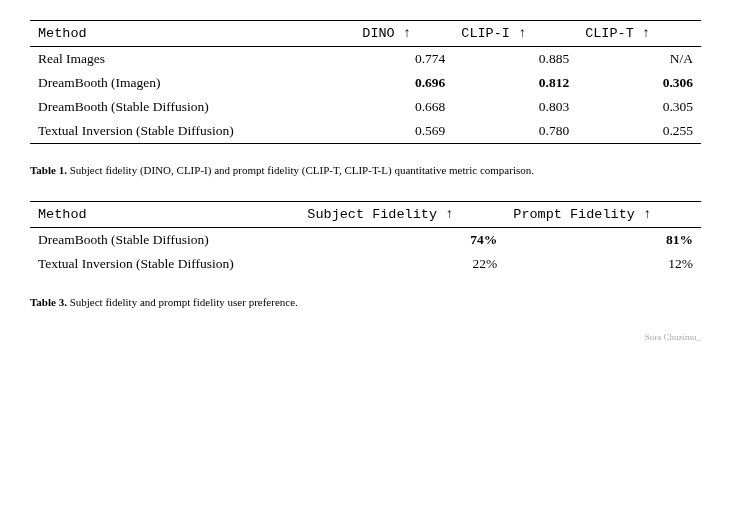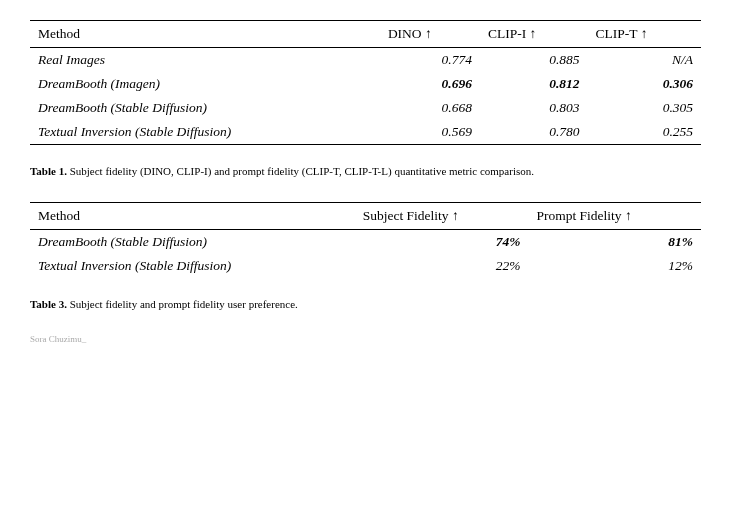--- a/index.html
+++ b/index.html
@@ -29,29 +29,29 @@
       font-size: 13.5px;
     }
 
     thead tr th {
       border-top: 1.5px solid #000;
       border-bottom: 1px solid #000;
       padding: 5px 8px;
       text-align: left;
       font-weight: normal;
       white-space: nowrap;
+      font-family: Liberation Mono, monospace;
     }
 
     thead tr th.right-align {
     }
 
     tbody tr td {
       padding: 4px 8px;
       text-align: left;
-      font-style: italic;
     }
 
     tbody tr td.right-align {
       text-align: right;
     }
 
     tbody tr.last-row td {
       border-bottom: 1.5px solid #000;
     }
 
@@ -66,20 +66,21 @@
       line-height: 1.5;
     }
 
     .caption .table-num {
       font-weight: bold;
     }
 
     .watermark {
       font-size: 9px;
       color: #aaa;
+      text-align: right;
     }
   </style>
 </head>
 <body>
 
 <div class="table-container">
   <table>
     <thead>
       <tr>
         <th>Method</th>

